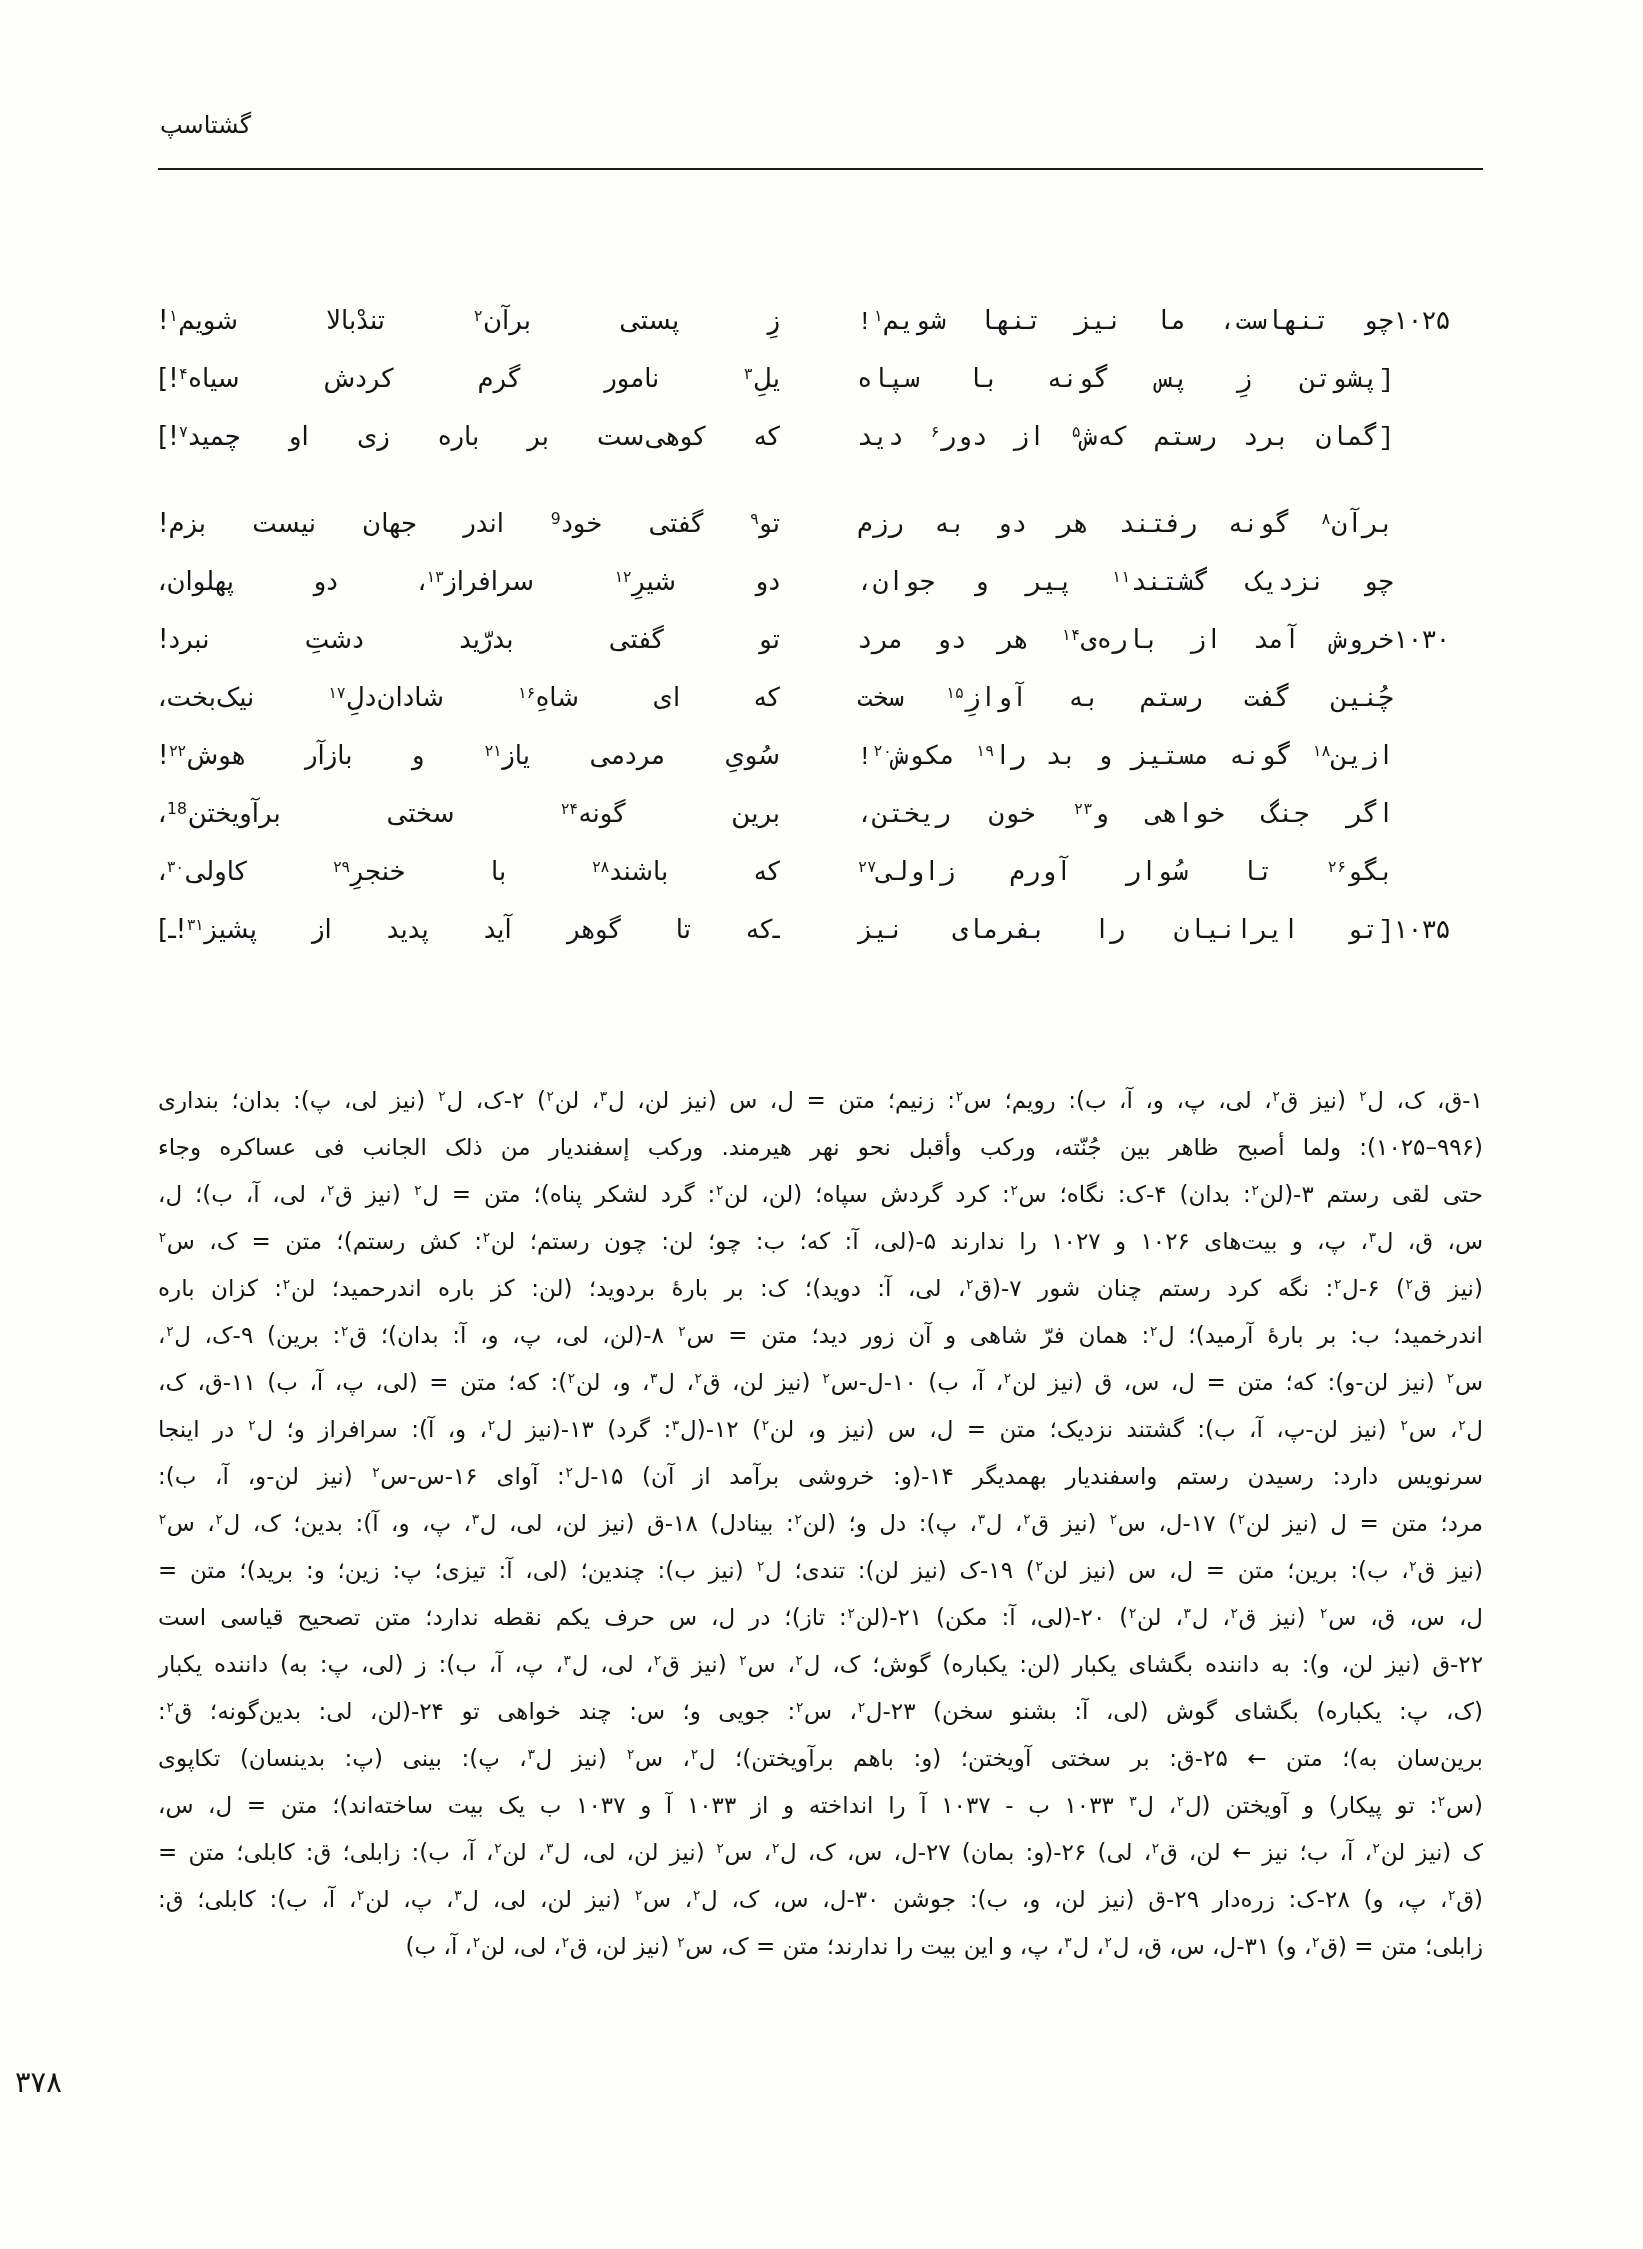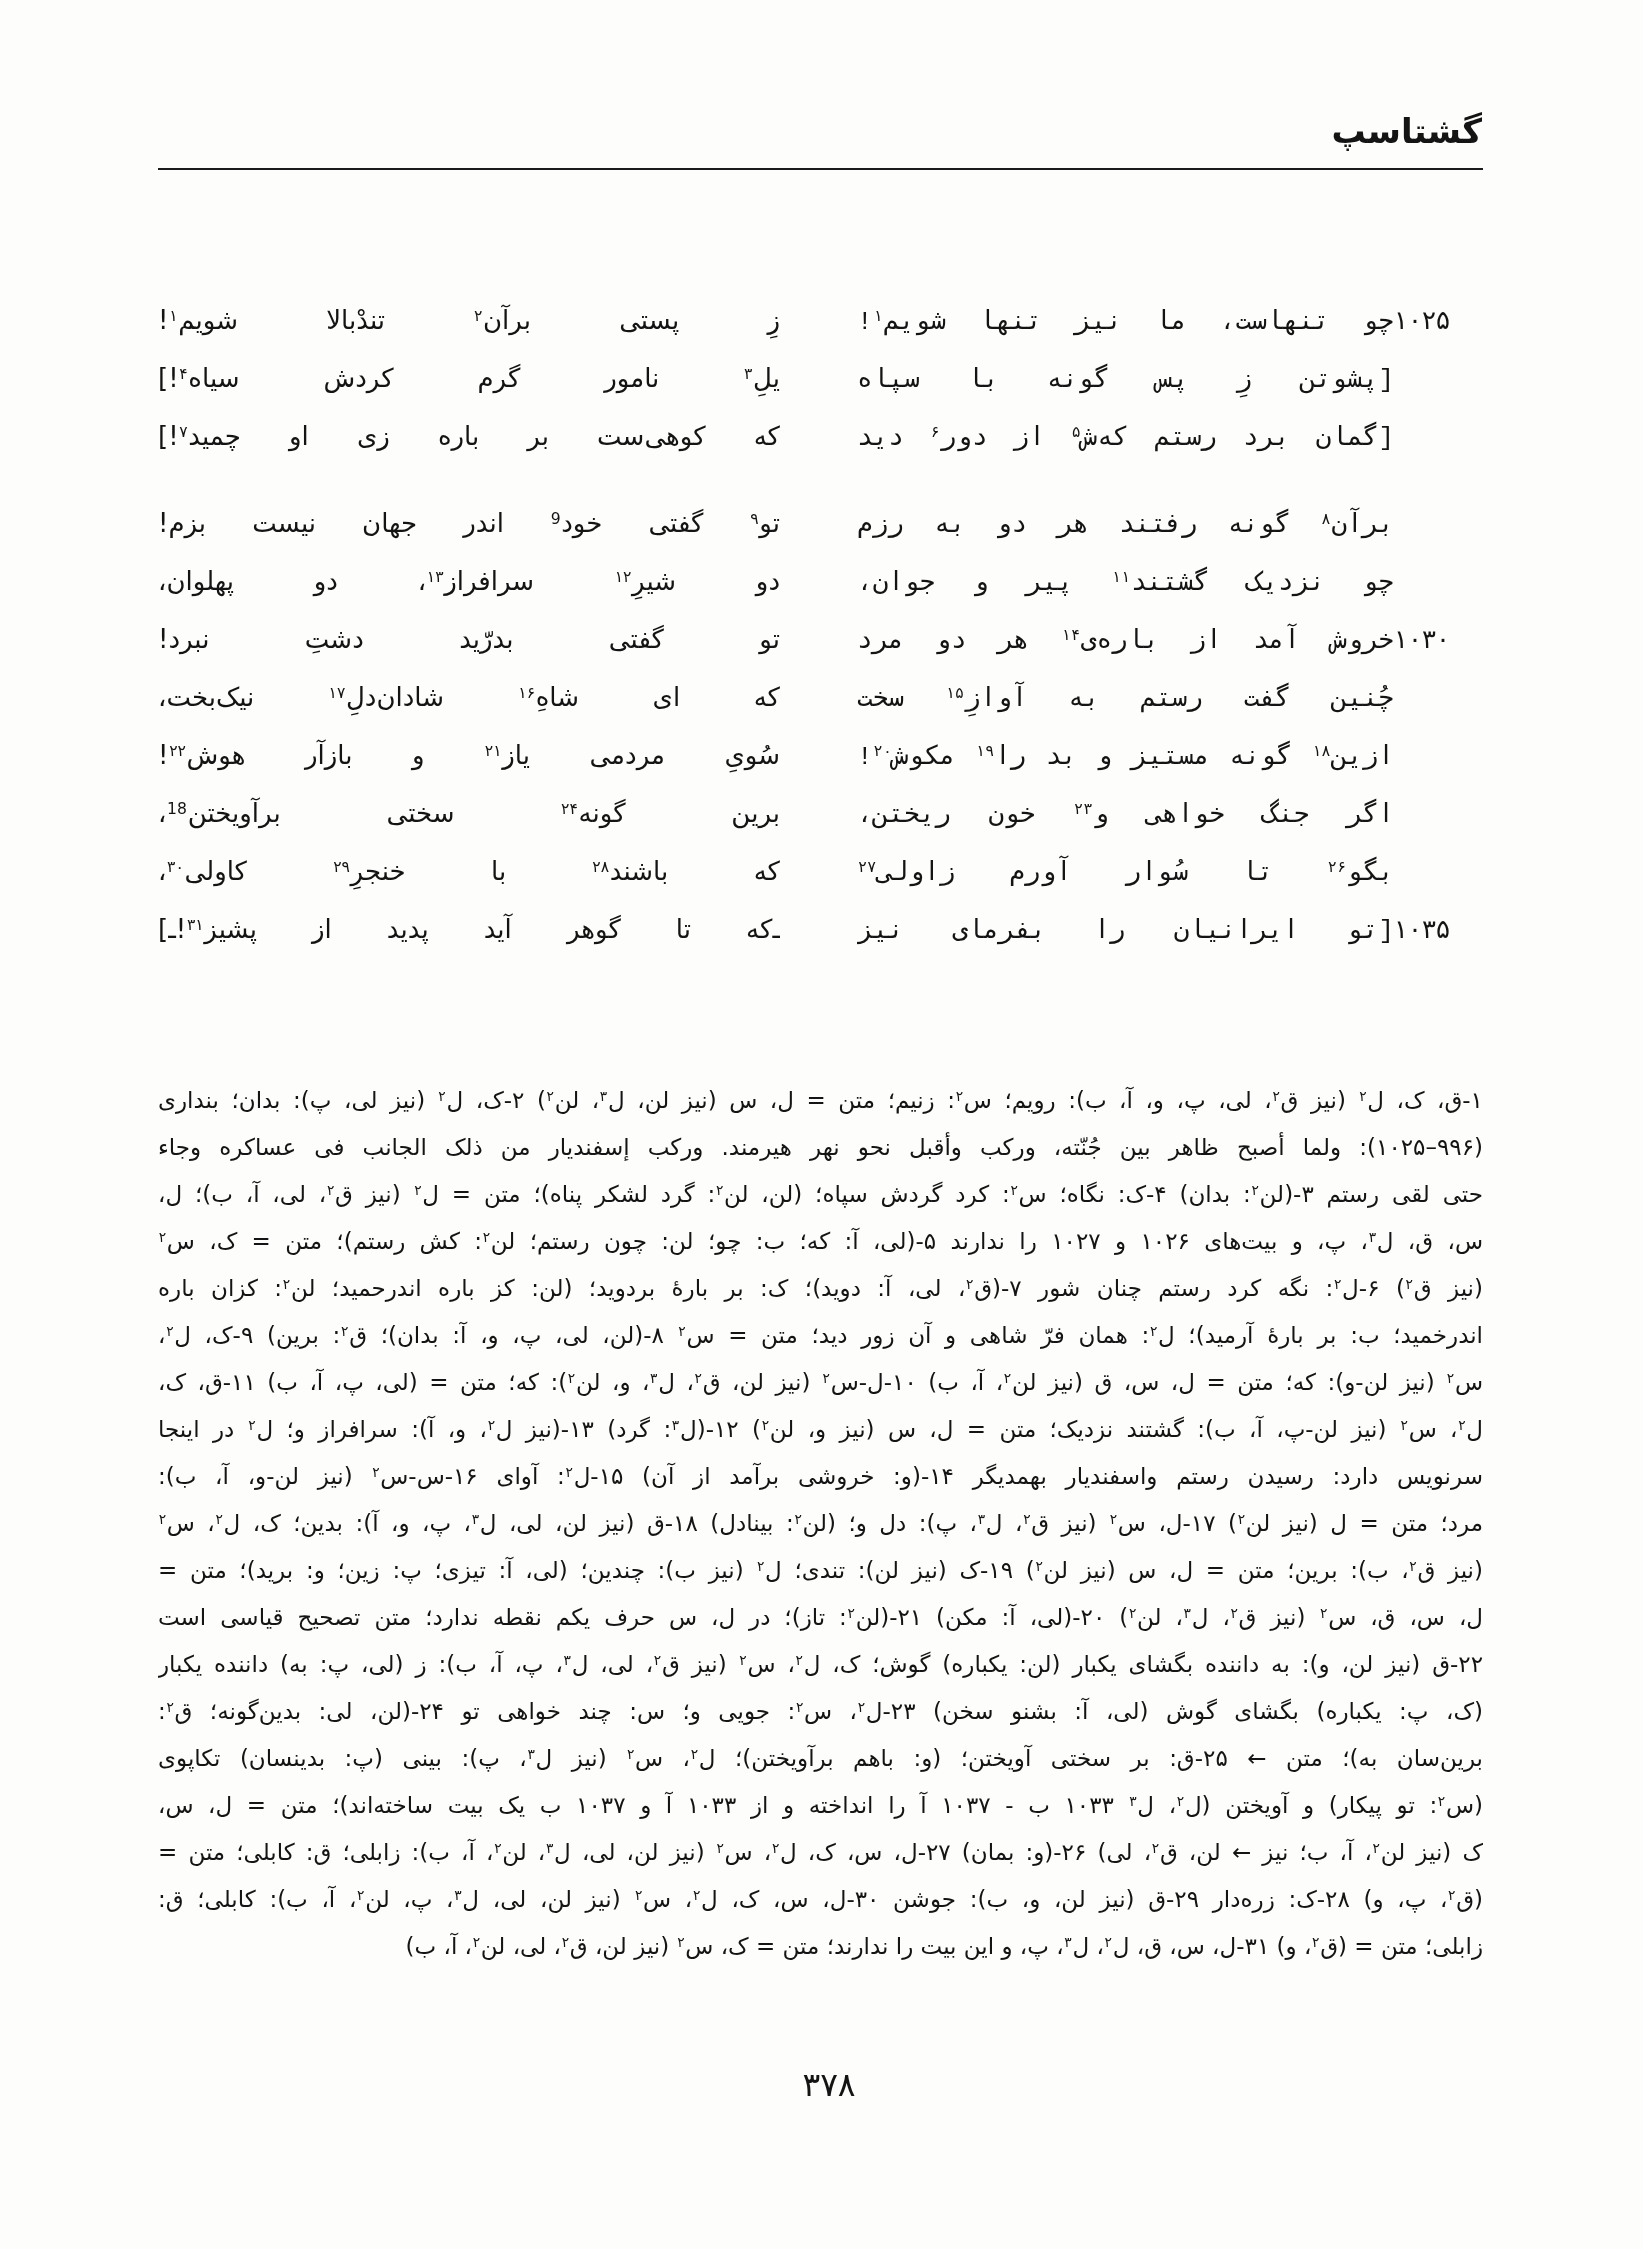--- a/index.html
+++ b/index.html
@@ -13,23 +13,23 @@
     direction:rtl;
     overflow:hidden;
   }
   
   .running-head{
     position:absolute;top:111px;right:161px;left:161px;
     text-align:left; 
   }
   .head-title{
     display:block;
-    text-align:right;
-    font-size:34px;
-    font-weight:bold;
+    text-align:left;
+    font-size:24px;
+    font-weight:normal;
     letter-spacing:0.7px;
   }
   .head-rule{
     position:absolute;top:168px;right:160px;left:159px;
     border-top:2.8px solid #1b1b1b;
   }
   
   .poem{
     position:absolute;top:292px;right:160px;left:159px;
     font-size:26px;
@@ -80,22 +80,22 @@
     text-align-last:justify;
     overflow:hidden;
     white-space:normal;
   }
   .fn-line:last-child{
     text-align-last:auto;
   }
   
   .page-number{
     position:absolute;top:2065px;left:16px;right:0;
-    text-align:center;
-    font-size:33px;
+    text-align:left;
+    font-size:29px;
   }
 </style>
 </head>
 <body>
 
 <div class="page">
 
   <div class="running-head">
     <span class="head-title">گشتاسپ</span>
   </div>

